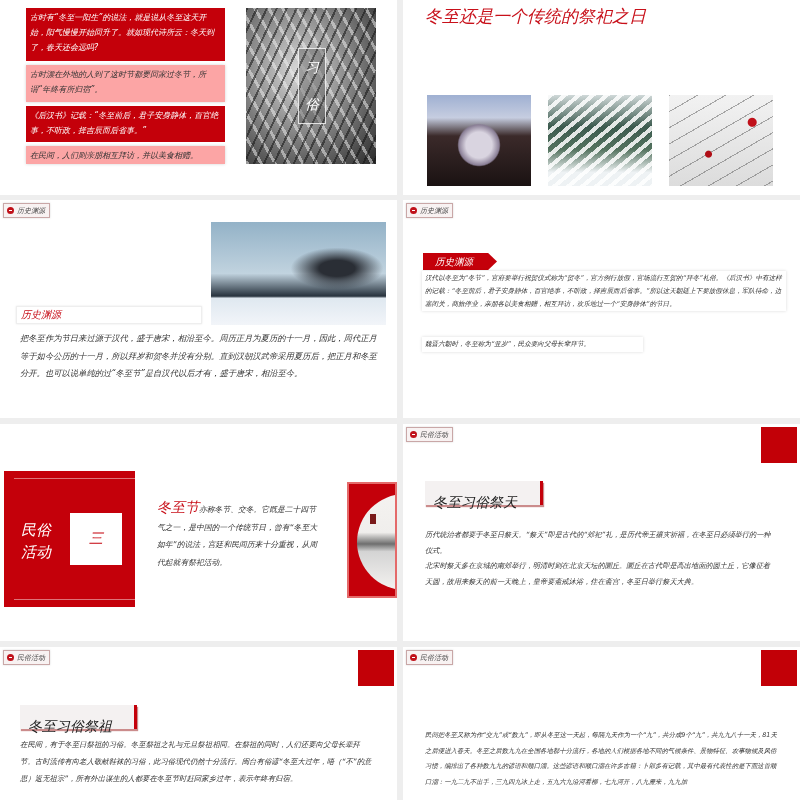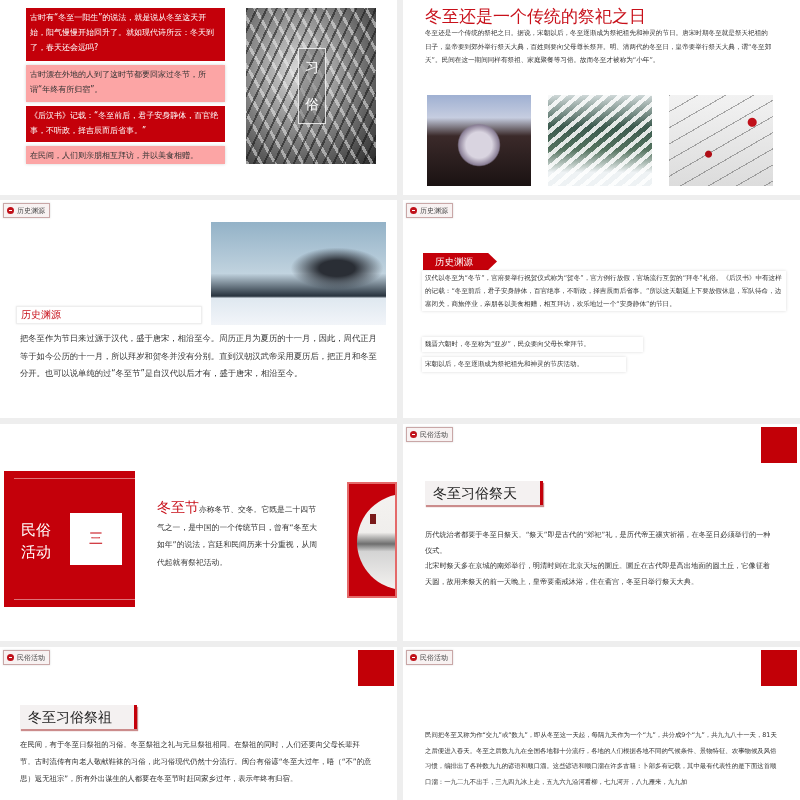--- a/index.html
+++ b/index.html
@@ -1,18 +1,18 @@
 <!DOCTYPE html>
 <html><head>
 <meta charset="utf-8">
 <style>
   * { box-sizing: border-box; margin: 0; padding: 0; }
   html, body { width: 800px; height: 800px; overflow: hidden; background: #eeeeee; }
   body { font-family: "DejaVu Sans", "Liberation Sans", sans-serif; color: #333; }
-  .grid { position: relative; width: 800px; height: 800px; }
+  .grid { position: relative; width: 800px; height: 800px; font-style: italic; }
   .slide { position: absolute; background: #ffffff; overflow: hidden; }
   .s1 { left: 0; top: 0; width: 397px; height: 195px; }
   .s2 { left: 403px; top: 0; width: 397px; height: 195px; }
   .s3 { left: 0; top: 200px; width: 397px; height: 218px; }
   .s4 { left: 403px; top: 200px; width: 397px; height: 218px; }
   .s5 { left: 0; top: 424px; width: 397px; height: 217px; }
   .s6 { left: 403px; top: 424px; width: 397px; height: 217px; }
   .s7 { left: 0; top: 647px; width: 397px; height: 153px; }
   .s8 { left: 403px; top: 647px; width: 397px; height: 153px; }
 
@@ -88,21 +88,21 @@
   .s5 .text { position: absolute; left: 157px; top: 75px; width: 164px; font-size: 7.8px; line-height: 17.5px; color: #333; }
   .s5 .text .big { font-size: 14px; color: #c8101a; }
   .s5 .card { position: absolute; left: 347px; top: 58px; width: 50px; height: 116px; background: #c4000a;
     border: 2px solid #e46a6a; overflow: hidden; }
   .s5 .card .disc { position: absolute; left: 8px; top: 10px; width: 96px; height: 96px; border-radius: 50%;
     background: linear-gradient(#f4f2f0 0%, #f0eeec 40%, #6e6e6e 52%, #d4d4d4 60%, #f4f2f0 100%); }
   .s5 .card .seal { position: absolute; left: 21px; top: 30px; width: 6px; height: 10px; background: #7a1a1a; }
 
   
   .hbox { position: absolute; height: 24px; background: #f4f1f1; border-right: 3px solid #c4000a;
-    box-shadow: 1px 2px 1px rgba(140,0,0,0.45); font-size: 14px; line-height: 24px; padding: 0 8px; color: #222; }
+    box-shadow: 1px 2px 1px rgba(140,0,0,0.45); font-size: 14px; line-height: 24px; padding: 9px 8px; color: #222; }
   .s6 .hbox { left: 22px; top: 57px; width: 118px; }
   .s6 .para { position: absolute; left: 22px; top: 103px; width: 352px; font-size: 7.2px; line-height: 15.5px; color: #333; }
   .s7 .hbox { left: 20px; top: 58px; width: 117px; }
   .s7 .para { position: absolute; left: 20px; top: 89px; width: 354px; font-size: 7.4px; line-height: 17px; color: #333; }
   .s8 .hbox { left: 21px; top: 46px; width: 127px; }
   .s8 .para { position: absolute; left: 22px; top: 81px; width: 354px; font-size: 6.4px; line-height: 15.5px; color: #333; }
 </style>
 </head>
 <body>
 
@@ -115,21 +115,20 @@
     <div class="box white b4">在民间，人们则亲朋相互拜访，并以美食相赠。</div>
     <div class="photo"></div>
     <div class="vlabel">
       <span>习</span>
       <span>俗</span>
     </div>
   </div>
 
   <div class="slide s2">
     <div class="title">冬至还是一个传统的祭祀之日</div>
-    <div class="para">冬至还是一个传统的祭祀之日。据说，宋朝以后，冬至逐渐成为祭祀祖先和神灵的节日。唐宋时期冬至就是祭天祀祖的日子，皇帝要到郊外举行祭天大典，百姓则要向父母尊长祭拜。明、清两代的冬至日，皇帝要举行祭天大典，谓“冬至郊天”。民间在这一期间同样有祭祖、家庭聚餐等习俗。故而冬至才被称为“小年”。</div>
     <div class="pic p1"></div>
     <div class="pic p2"></div>
     <div class="pic p3"></div>
   </div>
 
   <div class="slide s3">
     <div class="tag">
       <span class="dot"></span>
       <span>历史渊源</span>
     </div>
@@ -139,21 +138,20 @@
   </div>
 
   <div class="slide s4">
     <div class="tag">
       <span class="dot"></span>
       <span>历史渊源</span>
     </div>
     <div class="ribbon">历史渊源</div>
     <div class="para">汉代以冬至为“冬节”，官府要举行祝贺仪式称为“贺冬”，官方例行放假，官场流行互贺的“拜冬”礼俗。《后汉书》中有这样的记载：“冬至前后，君子安身静体，百官绝事，不听政，择吉辰而后省事。”所以这天朝廷上下要放假休息，军队待命，边塞闭关，商旅停业，亲朋各以美食相赠，相互拜访，欢乐地过一个“安身静体”的节日。</div>
     <div class="line l1">魏晋六朝时，冬至称为“亚岁”，民众要向父母长辈拜节。</div>
-    <div class="line l2">宋朝以后，冬至逐渐成为祭祀祖先和神灵的节庆活动。</div>
   </div>
 
   <div class="slide s5">
     <div class="redblock">
       <div class="hline h1"></div>
       <div class="hline h2"></div>
       <div class="label">民俗活动</div>
       <div class="numbox">三</div>
     </div>
     <div class="text">

